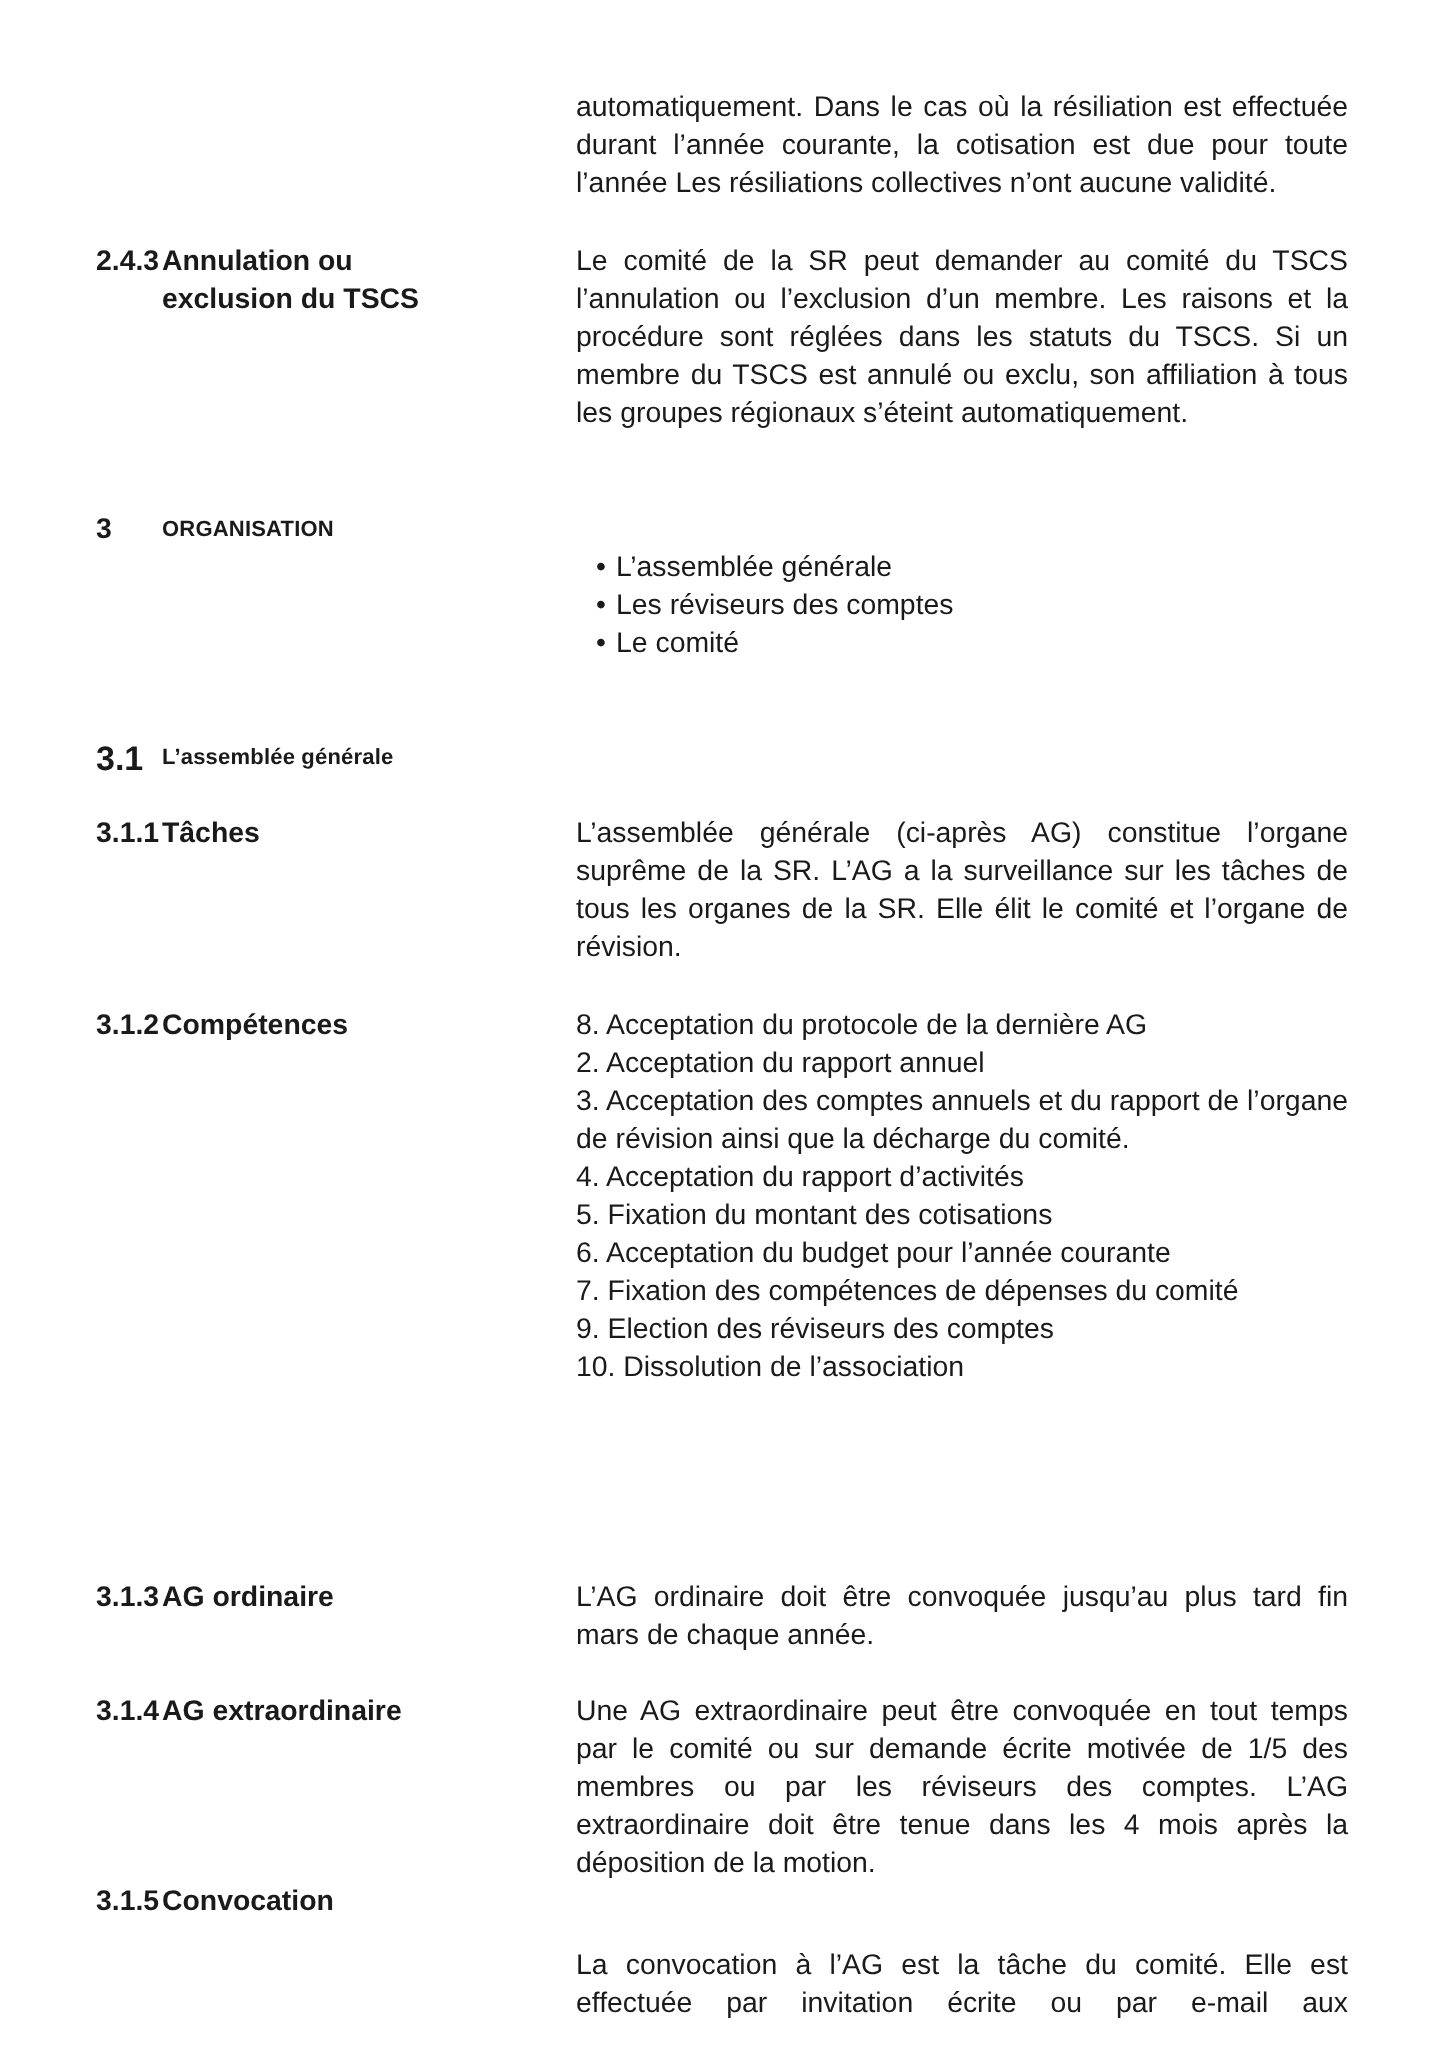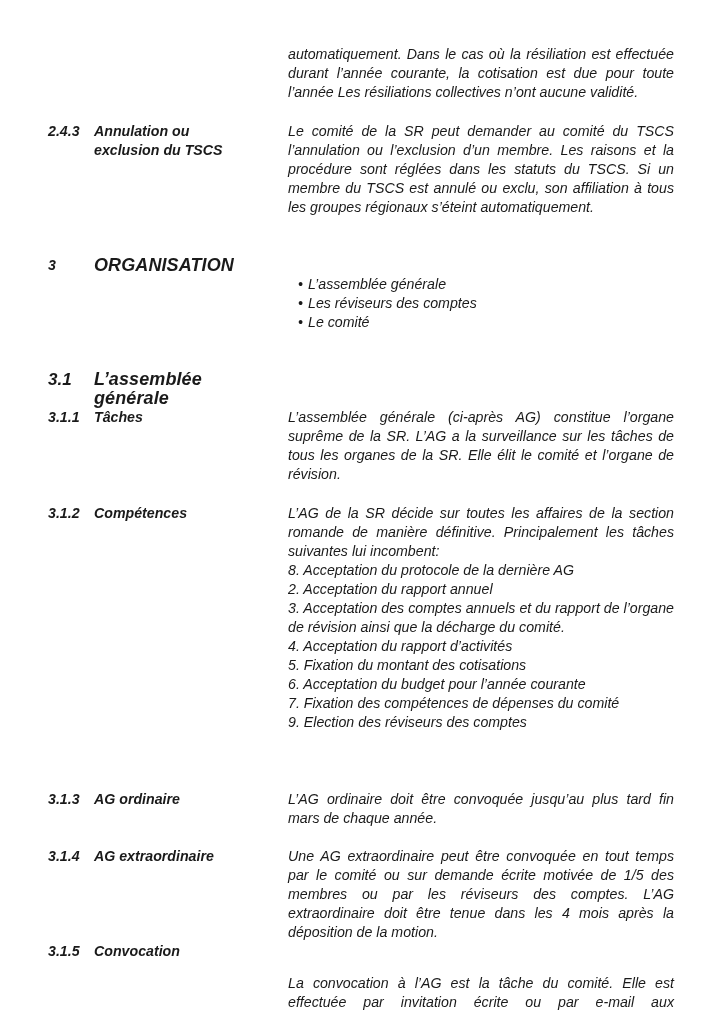--- a/index.html
+++ b/index.html
@@ -1,28 +1,28 @@
 <!DOCTYPE html>
 <html><head>
 <meta charset="utf-8">
 <style>
   html, body { margin: 0; padding: 0; background: #ffffff; }
   body {
     width: 724px; height: 1024px; position: relative; overflow: hidden;
     font-family: "Liberation Sans", sans-serif; color: #1a1a1a;
     font-size: 14.2px; line-height: 19px;
   }
-  .page { position: absolute; left: 0; top: 0; width: 664px; height: 1024px; font-style: italic; }
+  .page { position: absolute; left: 0; top: 0; width: 664px; height: 1024px; }
   .sec { position: absolute; left: 0; width: 724px; }
   .num { position: absolute; left: 48px; font-weight: bold; }
-  .title { position: absolute; left: 94px; width: 180px; font-weight: bold; }
+  .title { position: absolute; left: 81px; width: 180px; font-weight: bold; }
   .body { position: absolute; left: 288px; width: 386px; text-align: justify; }
   .body p { margin: 0; }
   .body .last { text-align-last: left; }
-  .title.big { font-size: 18px; letter-spacing: 0.1px; }
+  .title.big { font-size: 11px; letter-spacing: 0.1px; }
   ul.bullets { list-style: none; margin: 0; padding: 0 0 0 10px; }
   ul.bullets li { margin: 0; }
   ul.bullets li::before { content: "\2022"; display: inline-block; width: 10px; }
   ol.items { list-style: none; margin: 0; padding: 0; }
   ol.items li { margin: 0; text-align: justify; }
 </style>
 </head>
 <body>
 
 <div class="page">
@@ -68,30 +68,30 @@
     <span class="title">Tâches</span>
     <div class="body">
       <p class="last">L’assemblée générale (ci-après AG) constitue l’organe suprême de la SR. L’AG a la surveillance sur les tâches de tous les organes de la SR. Elle élit le comité et l’organe de révision.</p>
     </div>
   </div>
 
   <div class="sec" style="top:504px;">
     <span class="num">3.1.2</span>
     <span class="title">Compétences</span>
     <div class="body">
-      <p class="last">L’AG de la SR décide sur toutes les affaires de la section romande de manière définitive. Principalement les tâches suivantes lui incombent:</p>
       <ol class="items">
         <li>8. Acceptation du protocole de la dernière AG</li>
         <li>2. Acceptation du rapport annuel</li>
         <li class="last" style="text-align-last:left;">3. Acceptation des comptes annuels et du rapport de l’organe de révision ainsi que la décharge du comité.</li>
         <li>4. Acceptation du rapport d’activités</li>
         <li>5. Fixation du montant des cotisations</li>
         <li>6. Acceptation du budget pour l’année courante</li>
         <li>7. Fixation des compétences de dépenses du comité</li>
         <li>9. Election des réviseurs des comptes</li>
+        <li>10. Dissolution de l’association</li>
       </ol>
     </div>
   </div>
 
   <div class="sec" style="top:790px;">
     <span class="num">3.1.3</span>
     <span class="title">AG ordinaire</span>
     <div class="body">
       <p class="last">L’AG ordinaire doit être convoquée jusqu’au plus tard fin mars de chaque année.</p>
     </div>

